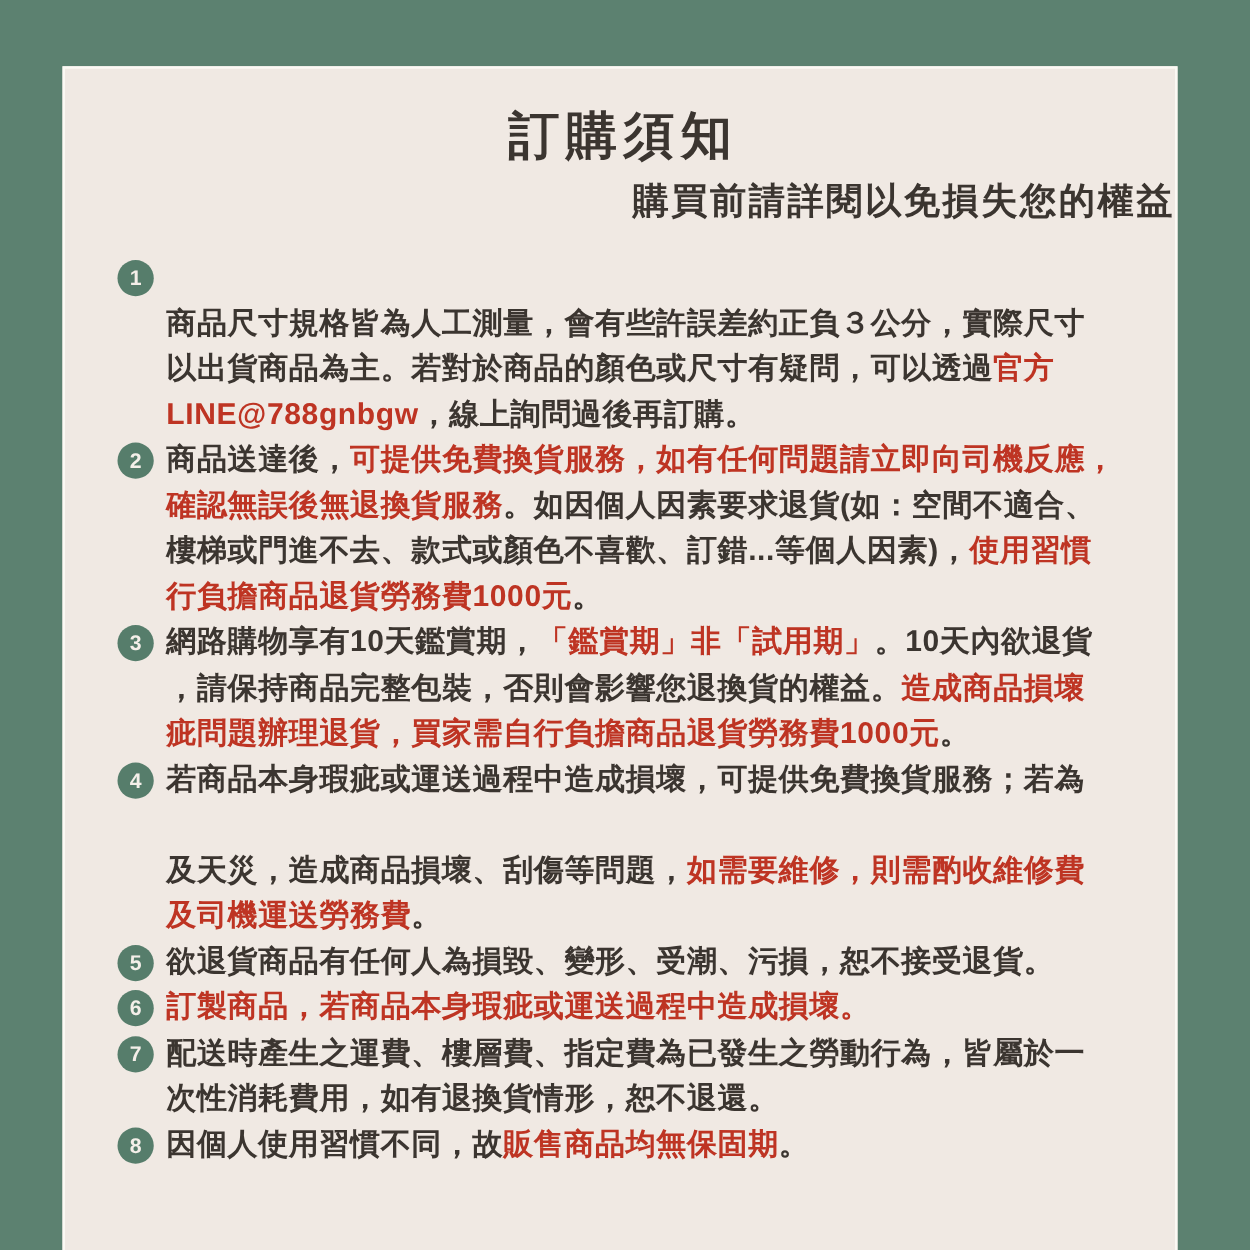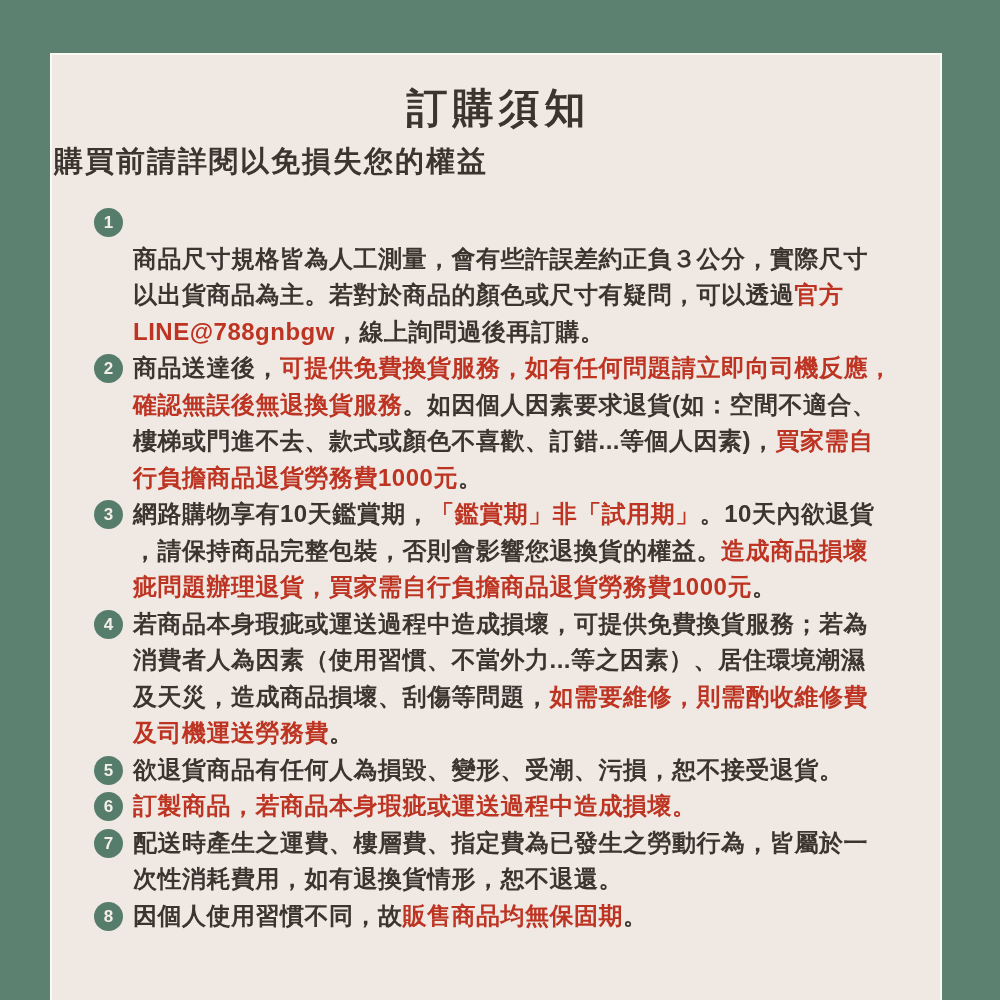--- a/index.html
+++ b/index.html
@@ -22,21 +22,21 @@
     text-align: center;
     font-size: 41px;
     font-weight: 700;
     letter-spacing: 5px;
     padding-left: 5px; 
     color: var(--text-dark, #3B3530);
     line-height: 46px;
   }
   .subtitle {
     margin-top: 13px;
-    text-align: left;
+    text-align: right;
     font-size: 29px;
     font-weight: 700;
     letter-spacing: 2px;
     padding-left: 2px;
     color: var(--text-dark, #3B3530);
     line-height: 34px;
   }
   .list {
     margin: 26px 0 0 42px;
     width: 818px;
@@ -83,33 +83,33 @@
       <div class="notice-item">
         <div class="badge-col">
           <span class="badge">1</span>
         </div>
         <div class="notice-text"><br><span class="seg-dark">商品尺寸規格皆為人工測量，會有些許誤差約正負３公分，實際尺寸</span><br><span class="seg-dark">以出貨商品為主。若對於商品的顏色或尺寸有疑問，可以透過</span><span class="seg-red">官方</span><br><span class="seg-red">LINE@788gnbgw</span><span class="seg-dark">，線上詢問過後再訂購。</span></div>
       </div>
       <div class="notice-item">
         <div class="badge-col">
           <span class="badge">2</span>
         </div>
-        <div class="notice-text"><span class="seg-dark">商品送達後，</span><span class="seg-red">可提供免費換貨服務，如有任何問題請立即向司機反應，</span><br><span class="seg-red">確認無誤後無退換貨服務</span><span class="seg-dark">。如因個人因素要求退貨(如：空間不適合、</span><br><span class="seg-dark">樓梯或門進不去、款式或顏色不喜歡、訂錯...等個人因素)，</span><span class="seg-red">買家需自</span><br><span class="seg-red">行負擔商品退貨勞務費1000元</span><span class="seg-dark">。</span></div>
+        <div class="notice-text"><span class="seg-dark">商品送達後，</span><span class="seg-red">可提供免費換貨服務，如有任何問題請立即向司機反應，</span><br><span class="seg-red">確認無誤後無退換貨服務</span><span class="seg-dark">。如因個人因素要求退貨(如：空間不適合、</span><br><span class="seg-dark">樓梯或門進不去、款式或顏色不喜歡、訂錯...等個人因素)，</span><span class="seg-red">使用習慣</span><br><span class="seg-red">行負擔商品退貨勞務費1000元</span><span class="seg-dark">。</span></div>
       </div>
       <div class="notice-item">
         <div class="badge-col">
           <span class="badge">3</span>
         </div>
         <div class="notice-text"><span class="seg-dark">網路購物享有10天鑑賞期，</span><span class="seg-red">「鑑賞期」非「試用期」</span><span class="seg-dark">。10天內欲退貨</span><br><span class="seg-dark">，請保持商品完整包裝，否則會影響您退換貨的權益。</span><span class="seg-red">造成商品損壞</span><br><span class="seg-red">疵問題辦理退貨，買家需自行負擔商品退貨勞務費1000元</span><span class="seg-dark">。</span></div>
       </div>
       <div class="notice-item">
         <div class="badge-col">
           <span class="badge">4</span>
         </div>
-        <div class="notice-text"><span class="seg-dark">若商品本身瑕疵或運送過程中造成損壞，可提供免費換貨服務；若為</span><br><span class="seg-dark">消費者人為因素（使用習慣、不當外力...等之因素）、居住環境潮濕</span><br><span class="seg-dark">及天災，造成商品損壞、刮傷等問題，</span><span class="seg-red">如需要維修，則需酌收維修費</span><br><span class="seg-red">及司機運送勞務費</span><span class="seg-dark">。</span></div>
+        <div class="notice-text"><span class="seg-dark">若商品本身瑕疵或運送過程中造成損壞，可提供免費換貨服務；若為</span><br><br><span class="seg-dark">及天災，造成商品損壞、刮傷等問題，</span><span class="seg-red">如需要維修，則需酌收維修費</span><br><span class="seg-red">及司機運送勞務費</span><span class="seg-dark">。</span></div>
       </div>
       <div class="notice-item">
         <div class="badge-col">
           <span class="badge">5</span>
         </div>
         <div class="notice-text"><span class="seg-dark">欲退貨商品有任何人為損毀、變形、受潮、污損，恕不接受退貨。</span></div>
       </div>
       <div class="notice-item">
         <div class="badge-col">
           <span class="badge">6</span>

